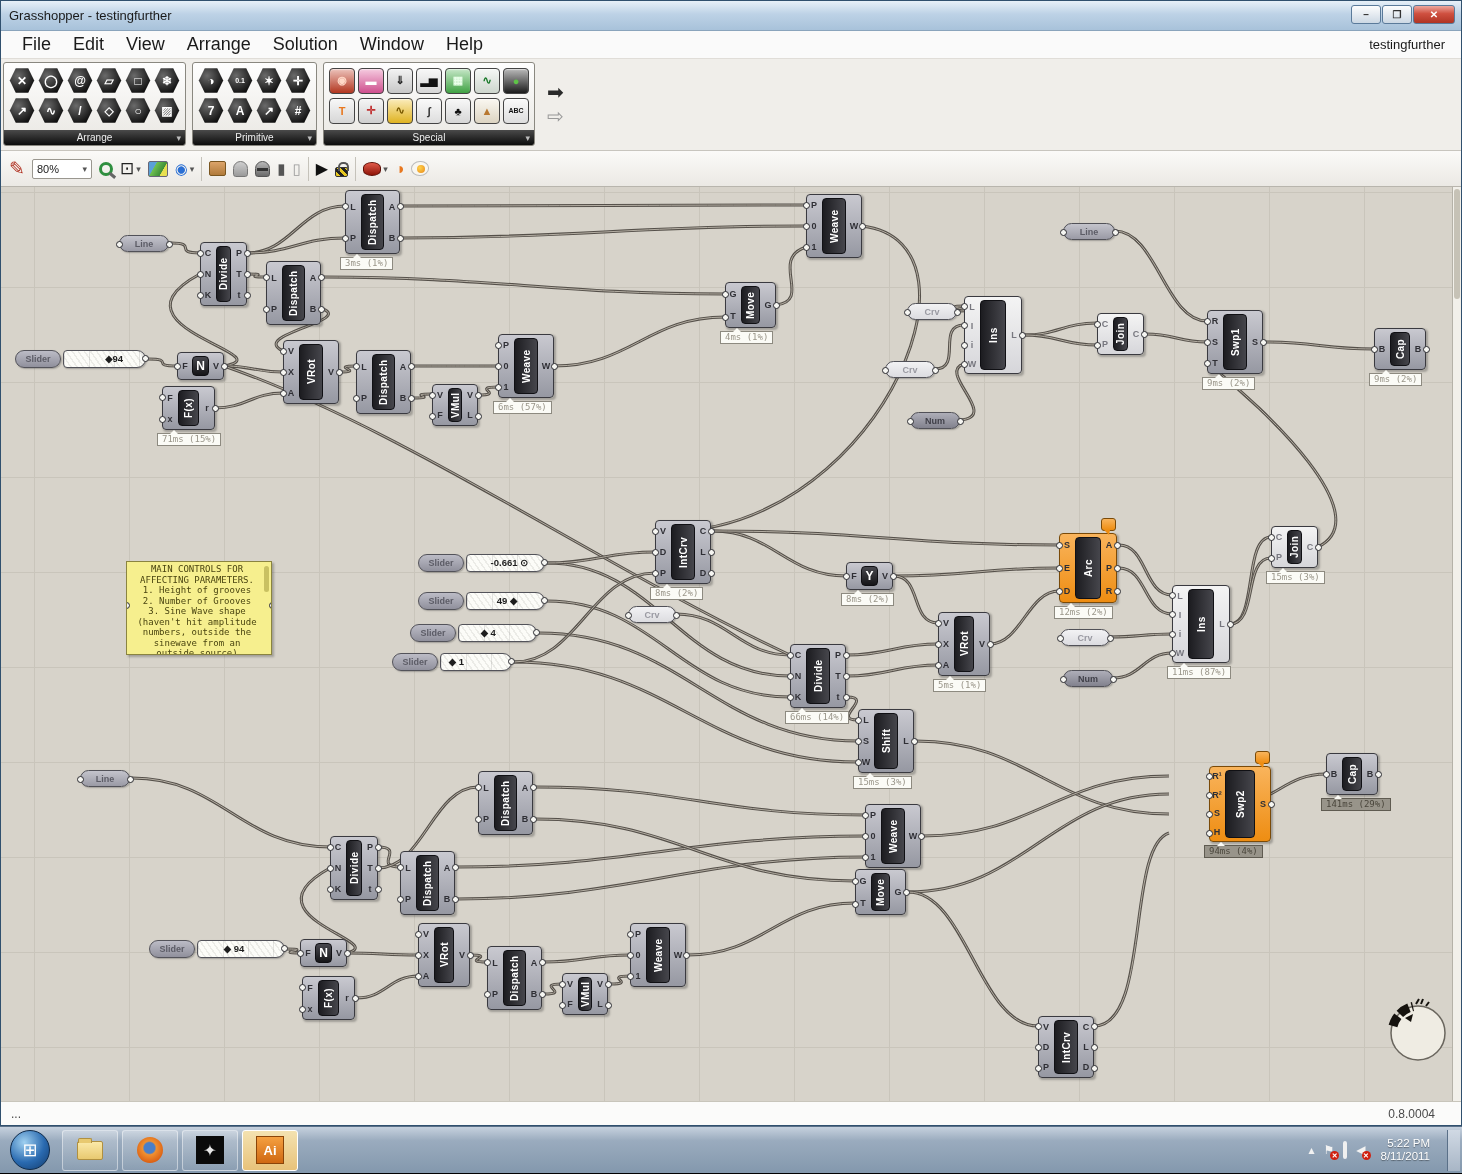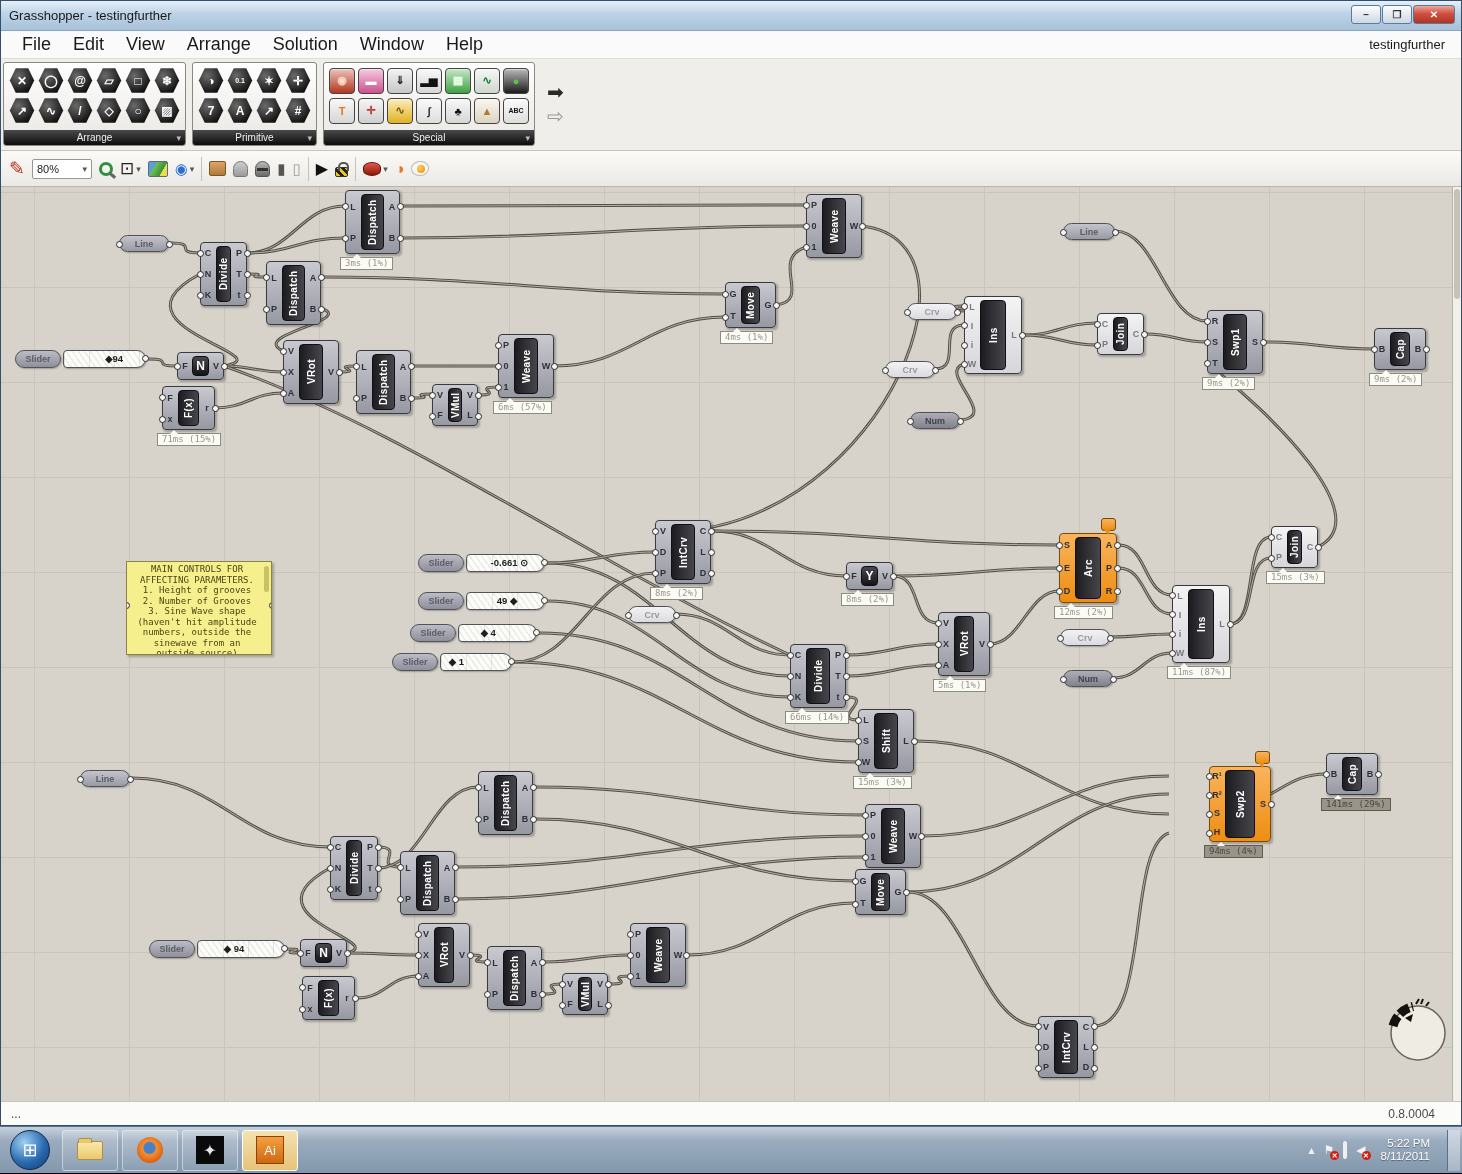--- a/index.html
+++ b/index.html
@@ -101,21 +101,21 @@
 
   
   .taskbar { height:47px; background:linear-gradient(#c6d1de,#9aabbe 30%,#8398ad); border-top:1px solid #5a7088; display:flex; align-items:center; padding:0 2px; gap:4px; }
   .orb { width:40px; height:40px; border-radius:50%; background:radial-gradient(circle at 35% 30%, #9fd0f0, #2a6ab0 55%, #123a6a); border:1px solid #0e2a4a; margin:0 8px; display:flex; align-items:center; justify-content:center; color:#fff; font-size:18px; }
   .tb-app { width:56px; height:41px; border:1px solid rgba(255,255,255,.45); border-radius:3px; background:linear-gradient(rgba(255,255,255,.25),rgba(255,255,255,.05)); display:flex; align-items:center; justify-content:center; }
   .tb-app.active { background:linear-gradient(#f4e2b0,#e8c27a); border-color:#fff; }
   .ic-folder { width:26px; height:19px; background:linear-gradient(#fbe9a8,#e8c970); border:1px solid #b09040; border-radius:2px; position:relative; }
   .ic-folder::before { content:""; position:absolute; top:-4px; left:0; width:12px; height:4px; background:#e8c970; border:1px solid #b09040; border-bottom:none; border-radius:2px 2px 0 0; }
   .ic-ff { width:26px; height:26px; border-radius:50%; background:radial-gradient(circle at 48% 42%, #4a7fc8 26%, #f09030 34%, #d85a10 78%, #a83a08); }
   .ic-rhino { width:28px; height:28px; background:#0a0a0a; color:#e8e8e8; font-size:16px; display:flex; align-items:center; justify-content:center; }
-  .ic-ai { width:28px; height:28px; background:linear-gradient(#f5a040,#cf6812); border:1px solid #8a4408; color:#fff; font-weight:normal; font-size:13px; display:flex; align-items:center; justify-content:center; }
+  .ic-ai { width:28px; height:28px; background:linear-gradient(#f5a040,#cf6812); border:1px solid #8a4408; color:#fff; font-weight:bold; font-size:13px; display:flex; align-items:center; justify-content:center; }
   .tray { margin-left:auto; display:flex; align-items:center; gap:9px; color:#fff; }
   .tray .tico { position:relative; font-size:12px; color:#f2f2f2; }
   .tray .badge { position:absolute; right:-5px; bottom:-3px; width:9px; height:9px; background:#d02010; border-radius:50%; color:#fff; font-size:7px; font-weight:bold; display:flex; align-items:center; justify-content:center; }
   .ic-moni { width:14px; height:11px; border:2px solid #f0f0f0; border-radius:2px; background:#8aa0c0; }
   .clock { text-align:right; font-size:11.5px; color:#fff; line-height:13px; margin:0 6px; text-shadow:0 1px 1px rgba(0,0,0,.4); }
   .showdesk { width:13px; height:41px; border-left:1px solid #5a7088; background:linear-gradient(#d0d9e4,#a8b6c6); margin-left:2px; }
 </style>
 </head>
 <body>
 

